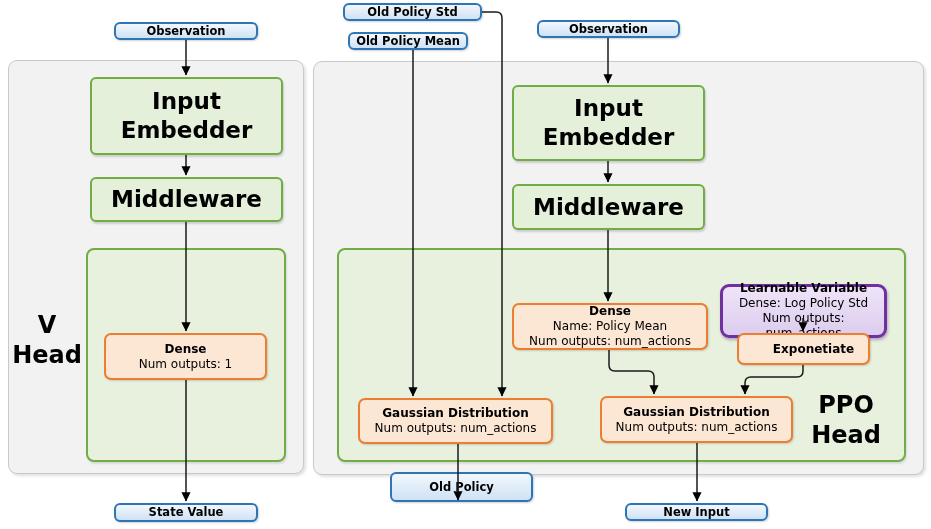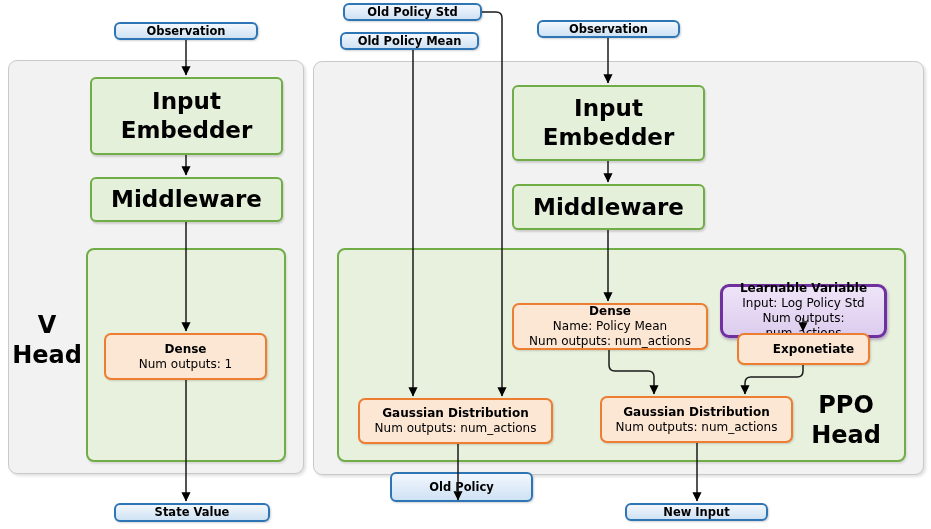--- a/index.html
+++ b/index.html
@@ -70,38 +70,38 @@
 
   <div class="node green-lg" style="left:90px;top:177px;width:193px;height:45px;">
     <span>Middleware</span>
   </div>
 
   <div class="node orange" style="left:104px;top:333px;width:163px;height:47px;">
     <span class="title">Dense</span>
     <span>Num outputs: 1</span>
   </div>
 
-  <div class="node blue" style="left:114px;top:503px;width:156px;height:19px;">
+  <div class="node blue" style="left:114px;top:503px;width:144px;height:19px;">
     <span>State Value</span>
   </div>
 
   <div class="panel" style="left:313px;top:61px;width:609px;height:412px;"></div>
 
   <div class="green-container" style="left:337px;top:248px;width:565px;height:210px;"></div>
 
   <div class="side-label" style="left:800px;top:390px;width:92px;">
     <div>PPO</div>
     <div>Head</div>
   </div>
 
   <div class="node blue" style="left:343px;top:3px;width:139px;height:18px;">
     <span>Old Policy Std</span>
   </div>
 
-  <div class="node blue" style="left:340px;top:32px;width:139px;height:18px;">
+  <div class="node blue" style="left:348px;top:32px;width:120px;height:18px;">
     <span>Old Policy Mean</span>
   </div>
 
   <div class="node blue" style="left:537px;top:20px;width:143px;height:18px;">
     <span>Observation</span>
   </div>
 
   <div class="node green-lg" style="left:512px;top:85px;width:193px;height:76px;">
     <span>Input Embedder</span>
   </div>
@@ -111,21 +111,21 @@
   </div>
 
   <div class="node orange" style="left:512px;top:303px;width:196px;height:47px;">
     <span class="title">Dense</span>
     <span>Name: Policy Mean</span>
     <span>Num outputs: num_actions</span>
   </div>
 
   <div class="node purple" style="left:720px;top:264px;width:167px;height:54px;">
     <span class="title">Learnable Variable</span>
-    <span>Input: Log Policy Std</span>
+    <span>Dense: Log Policy Std</span>
     <span>Num outputs: num_actions</span>
   </div>
 
   <div class="node orange" style="left:737px;top:333px;width:133px;height:32px;padding-left:20px;">
     <span class="title">Exponetiate</span>
   </div>
 
   <div class="node orange" style="left:358px;top:398px;width:195px;height:46px;">
     <span class="title">Gaussian Distribution</span>
     <span>Num outputs: num_actions</span>

